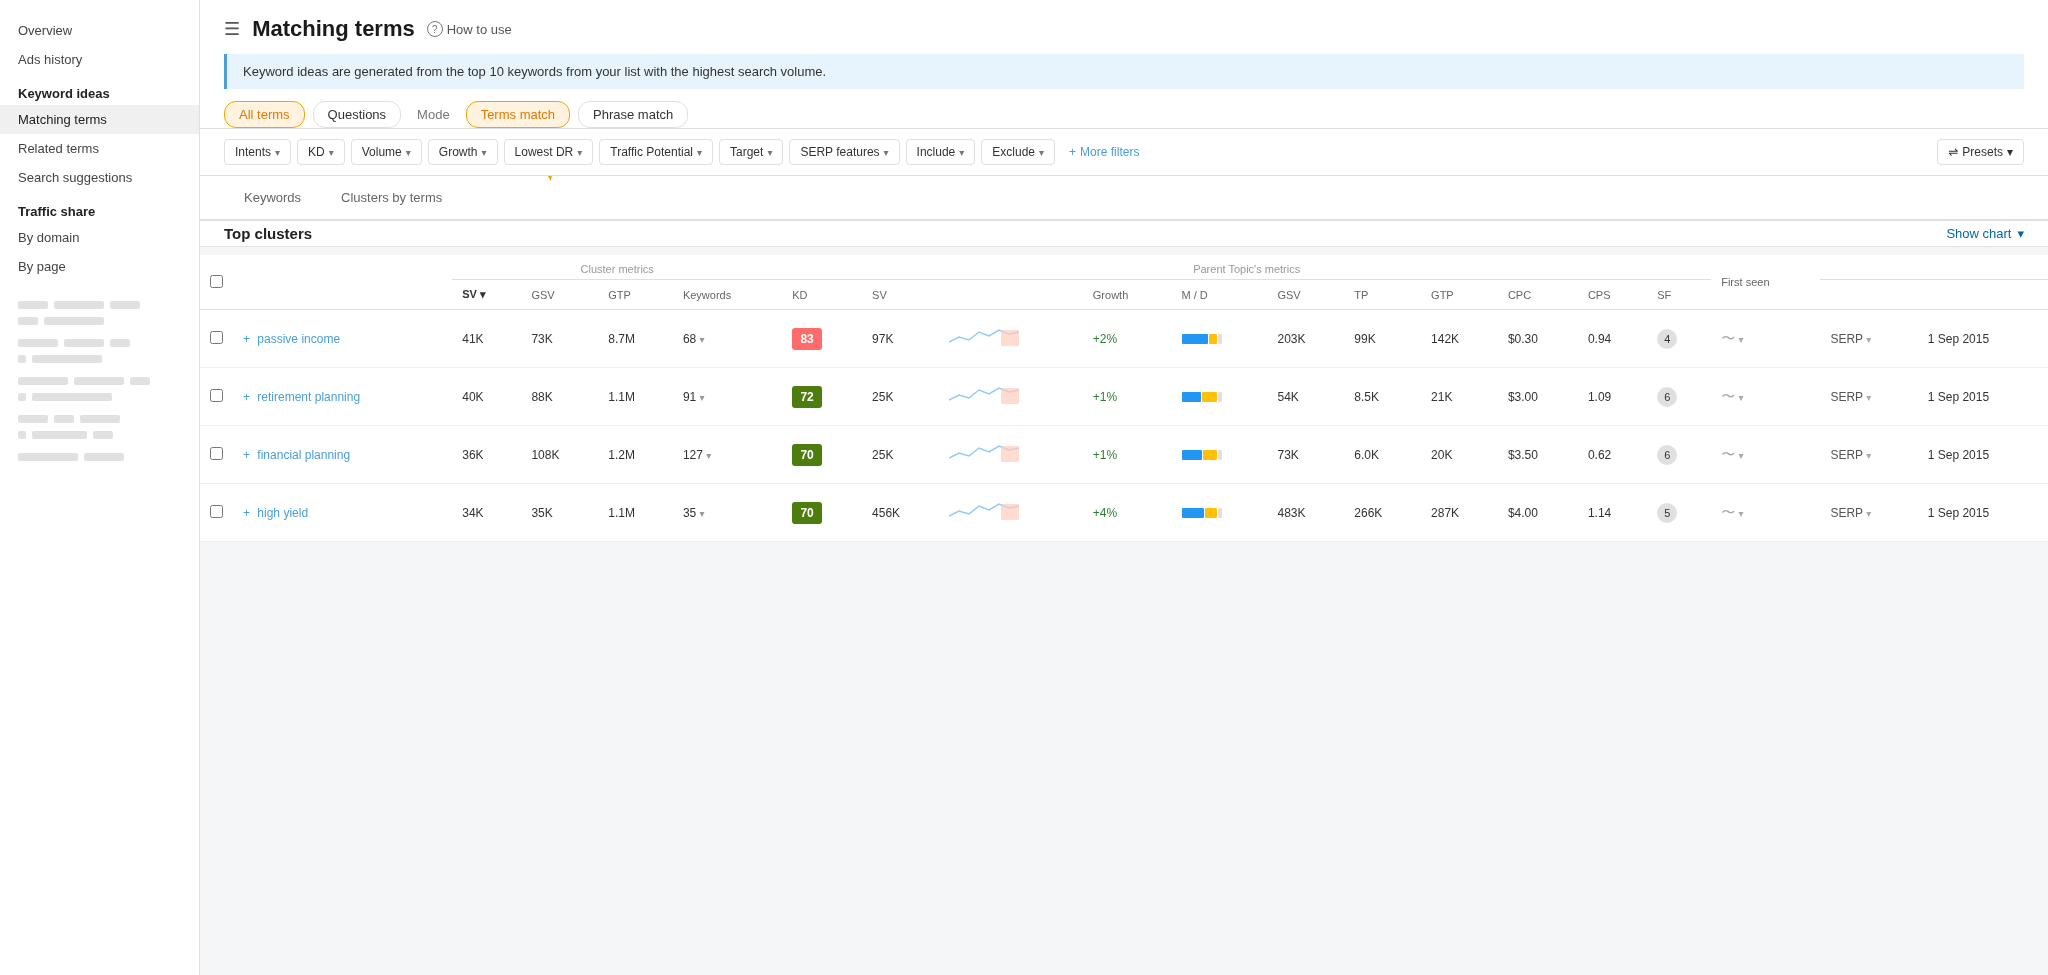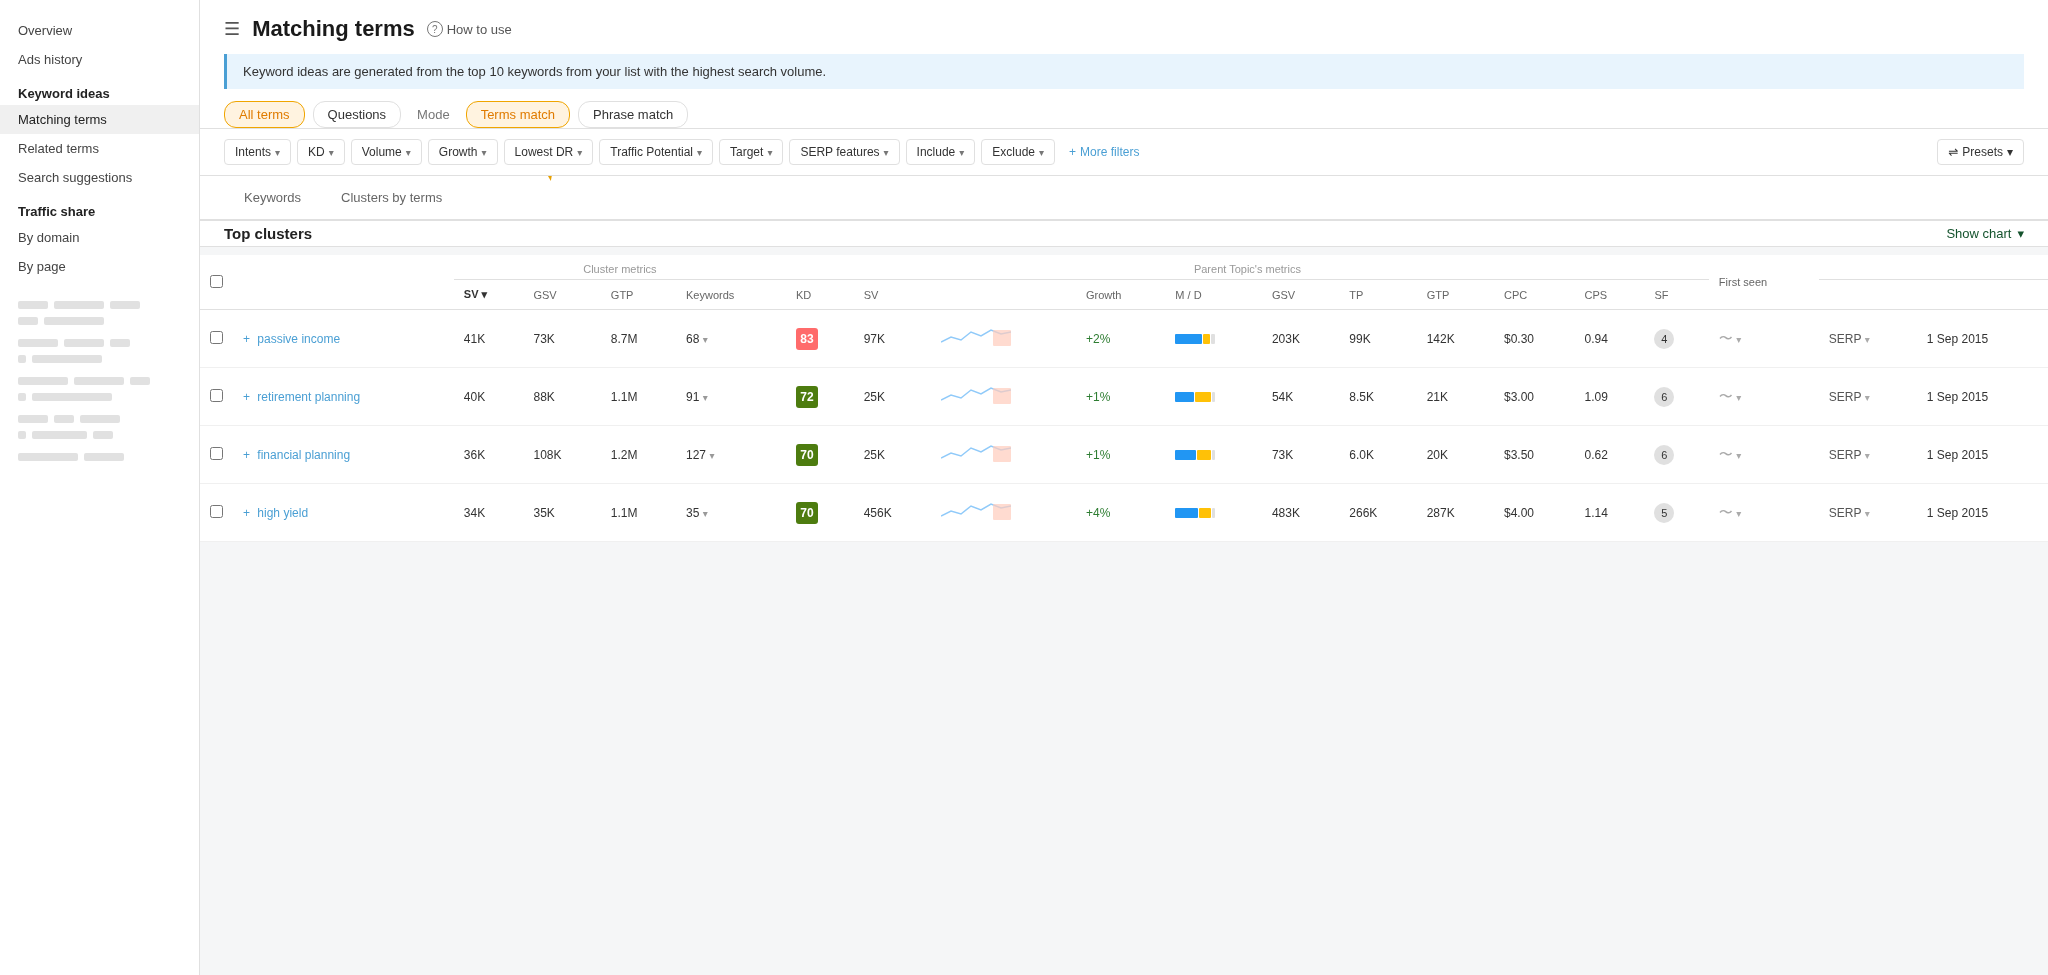--- a/index.html
+++ b/index.html
@@ -196,21 +196,21 @@
     .section-title {
       font-size: 15px;
       font-weight: 600;
       color: #222;
     }
     .show-chart-btn {
       display: flex;
       align-items: center;
       gap: 6px;
       cursor: pointer;
-      color: #14532d;
+      color: #0369a1;
       font-size: 13px;
     }
 
     
     .table-section {
       background: #fff;
       margin-top: 8px;
     }
     .table-toolbar {
       display: flex;
@@ -273,21 +273,21 @@
       text-align: center;
       color: #999;
       font-size: 11px;
       padding-bottom: 2px;
       border-bottom: 1px solid #e0e0e0;
     }
     .checkbox-cell { width: 30px; text-align: center; }
     .keyword-link { color: #4a9fd4; cursor: pointer; text-decoration: none; }
     .kd-badge {
       display: inline-block;
-      width: 22px;
+      width: 30px;
       height: 22px;
       border-radius: 3px;
       text-align: center;
       line-height: 22px;
       font-weight: 700;
       font-size: 12px;
       color: #fff;
     }
     .kd-red { background: #ff6b6b; }
     .kd-orange { background: #4d7c0f; }

